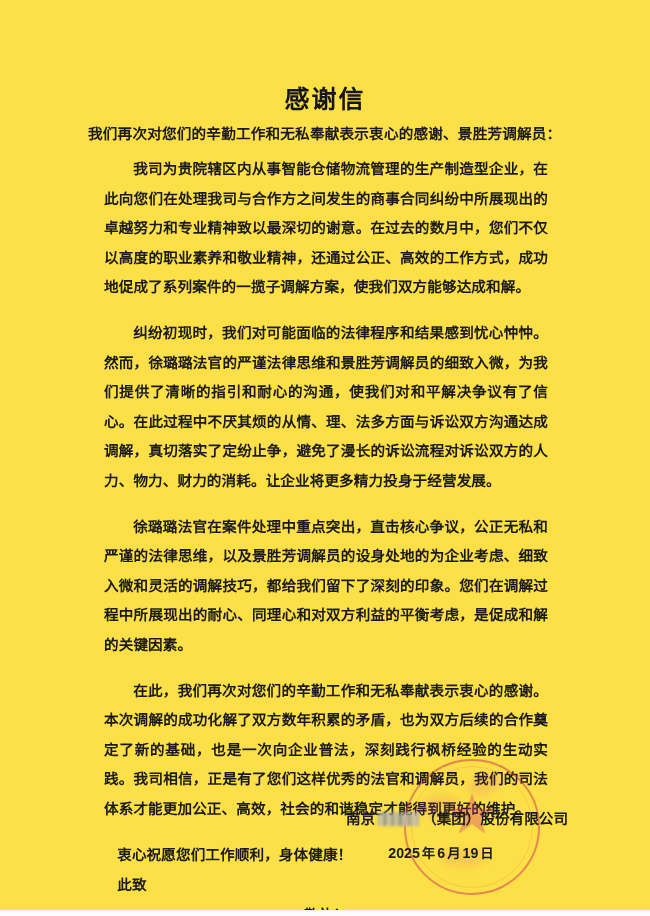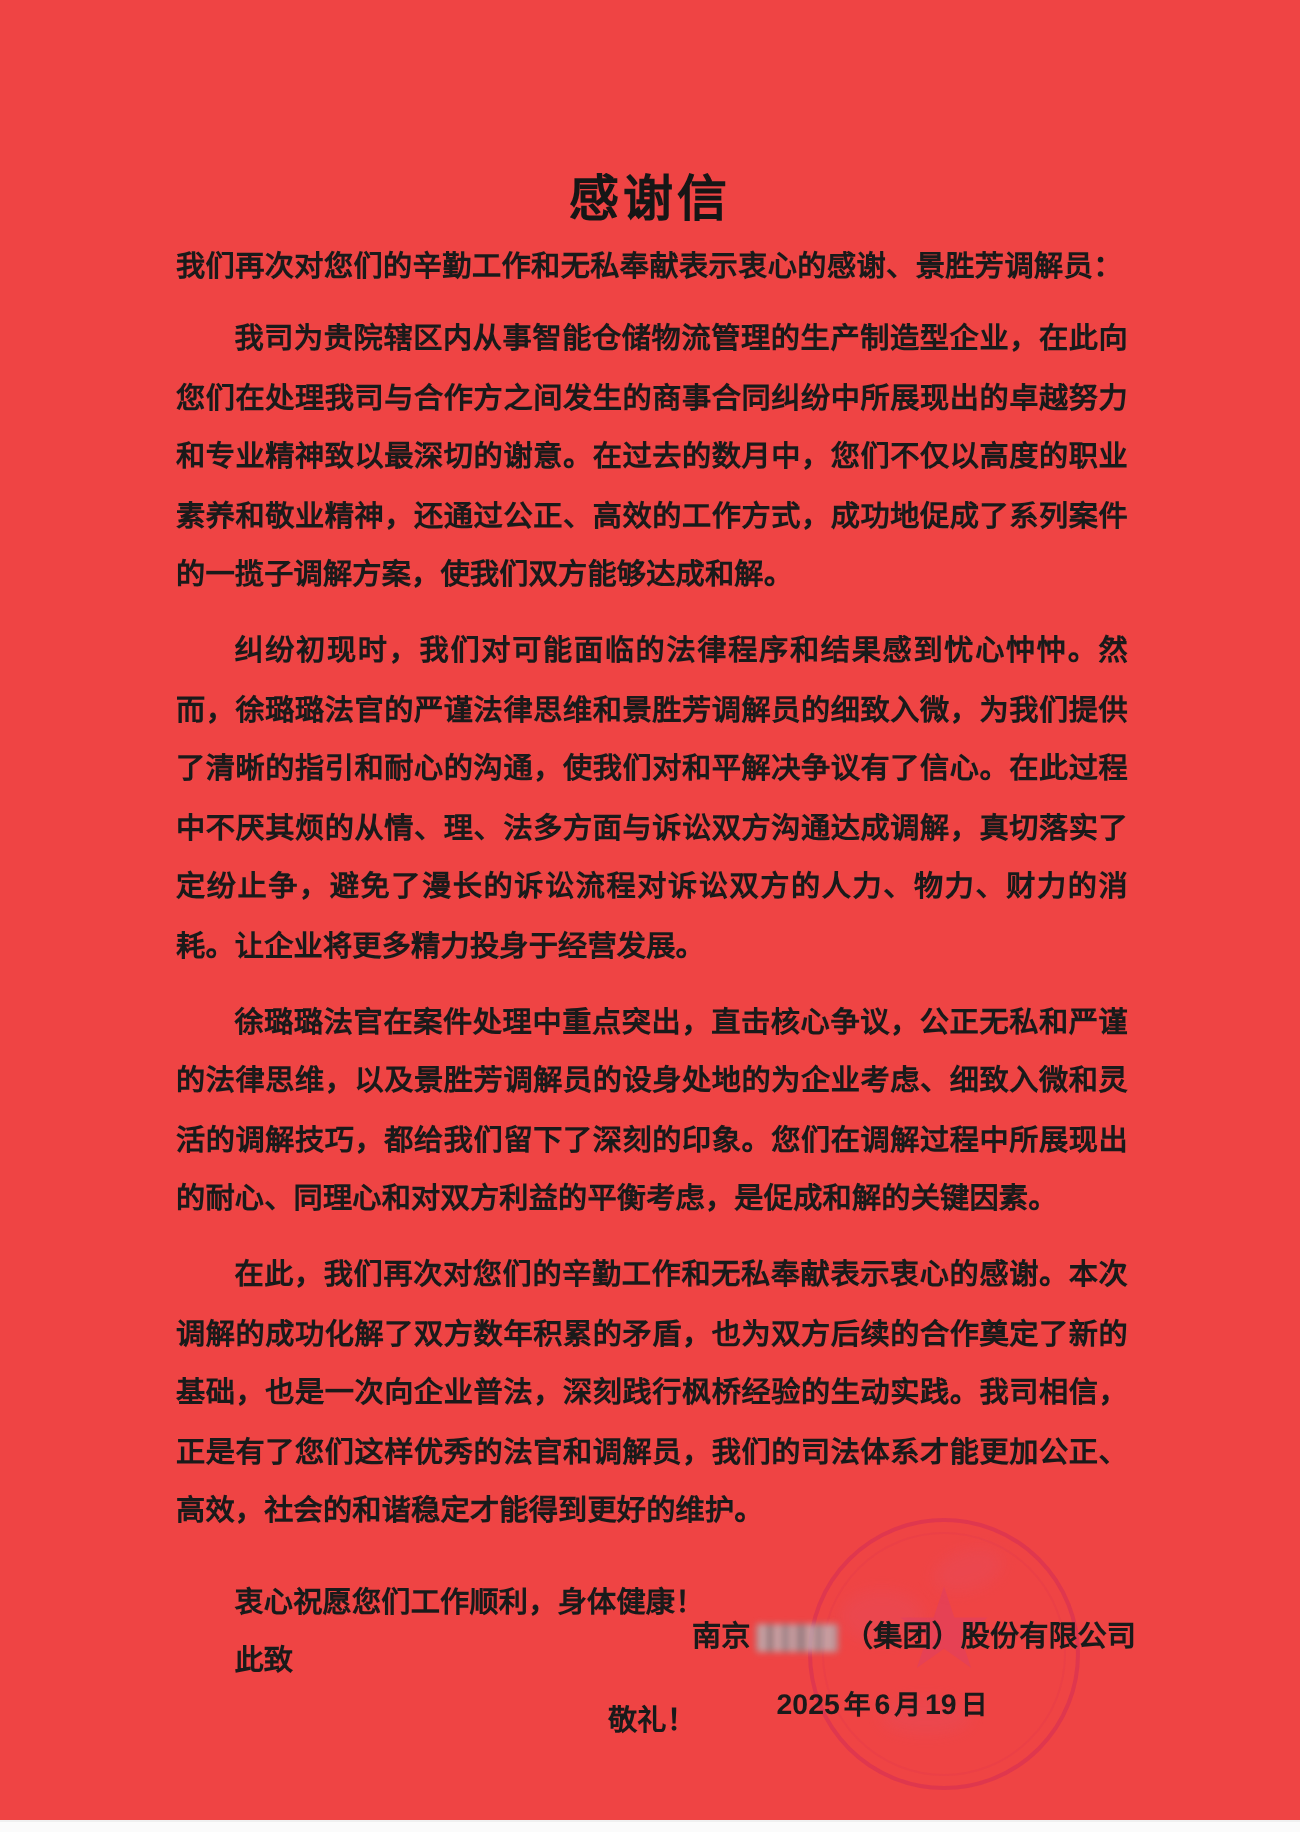--- a/index.html
+++ b/index.html
@@ -8,21 +8,21 @@
     padding: 0;
     background: #ffffff;
   }
   body {
     font-family: "Liberation Serif", "DejaVu Serif", serif;
   }
   .page {
     position: relative;
     width: 650px;
     height: 916px;
-    background: #ef4444;
+    background: #fde047;
     overflow: hidden;
     box-sizing: border-box;
   }
   
   .page::after {
     content: "";
     position: absolute;
     left: 0;
     right: 0;
     bottom: 0;
@@ -59,25 +59,26 @@
     letter-spacing: 0.2px;
     margin: 0 0 4px 0;
     white-space: nowrap;
   }
 
   .para {
     font-size: 14.6px;
     font-weight: bold;
     line-height: 29.6px;
     letter-spacing: 0.1px;
-    margin: 0;
+    margin: 16px;
     text-indent: 2em;
     text-align: justify;
     text-align-last: left;
     text-justify: inter-ideograph;
+    font-family: Liberation Mono, monospace;
   }
 
   .closing-line {
     font-size: 14.6px;
     font-weight: bold;
     line-height: 29.6px;
     letter-spacing: 0.1px;
     margin: 0;
     text-indent: 2em;
   }

